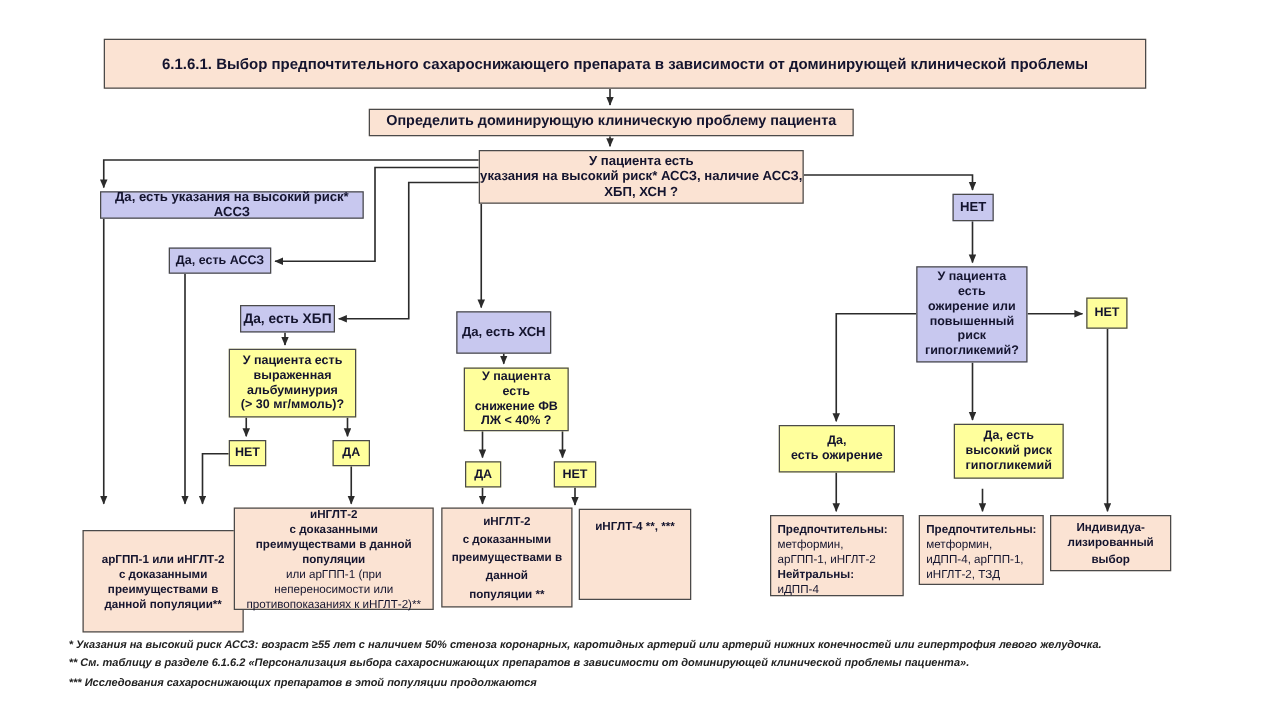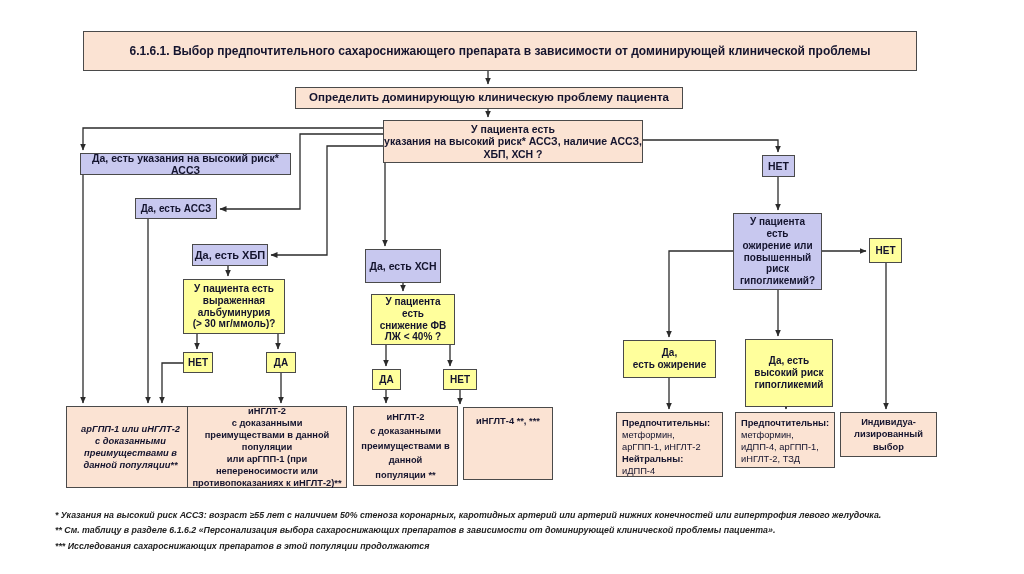--- a/index.html
+++ b/index.html
@@ -35,26 +35,26 @@
 
   .n-albq{left:183px;top:279px;width:102px;height:55px;font-size:10px;}
   .n-efq{left:371px;top:294px;width:84px;height:51px;font-size:10px;}
 
   .n-noalb{left:183px;top:352px;width:30px;height:21px;font-size:10px;}
   .n-yesalb{left:266px;top:352px;width:30px;height:21px;font-size:10px;}
   .n-yesef{left:372px;top:369px;width:29px;height:21px;font-size:10px;}
   .n-noef{left:443px;top:369px;width:34px;height:21px;font-size:10px;}
   .n-noright{left:869px;top:238px;width:33px;height:25px;font-size:10px;}
   .n-yesob{left:623px;top:340px;width:93px;height:38px;font-size:10px;}
-  .n-yeshypo{left:745px;top:339px;width:88px;height:68px;font-size:10px;}
+  .n-yeshypo{left:763px;top:339px;width:88px;height:44px;font-size:10px;}
 
   .res{font-size:9.3px;line-height:1.3;}
-  .n-r1{left:66px;top:406px;width:129px;height:82px;font-style:italic;}
+  .n-r1{left:66px;top:424px;width:129px;height:82px;}
   .n-r2{left:187px;top:406px;width:160px;height:82px;flex-direction:column;}
-  .n-r2 .alt{font-weight:bold;}
+  .n-r2 .alt{font-weight:normal;}
   .n-r3{left:353px;top:406px;width:105px;height:80px;line-height:1.55;}
   .n-r4{left:463px;top:407px;width:90px;height:73px;align-items:flex-start;padding-top:7px;}
   .n-r5{left:616px;top:412px;width:107px;height:65px;flex-direction:column;align-items:flex-start;justify-content:flex-start;text-align:left;padding:4px 0 0 5px;}
   .n-r5 .plain{font-weight:normal;}
   .n-r6{left:735px;top:412px;width:100px;height:56px;flex-direction:column;align-items:flex-start;justify-content:flex-start;text-align:left;padding:4px 0 0 5px;}
   .n-r6 .plain{font-weight:normal;}
   .n-r7{left:840px;top:412px;width:97px;height:45px;}
 
   .footnotes{position:absolute;left:55px;top:508px;width:920px;font-size:8.8px;
     font-style:italic;color:#222;line-height:1.75;font-weight:bold;}

